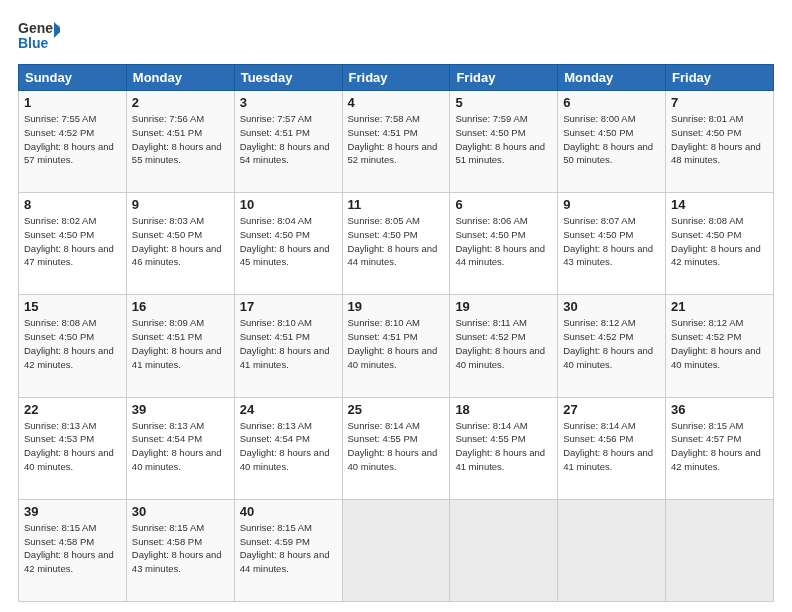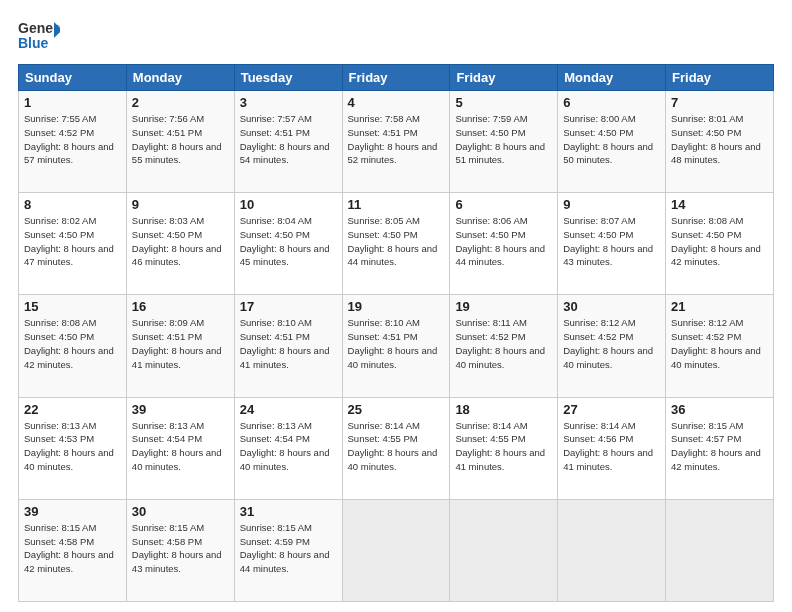--- a/index.html
+++ b/index.html
@@ -148,21 +148,21 @@
           <td><span class="day-num">39</span><span class="day-detail">Sunrise: 8:13 AM<br>Sunset: 4:54 PM<br>Daylight: 8 hours and 40 minutes.</span></td>
           <td><span class="day-num">24</span><span class="day-detail">Sunrise: 8:13 AM<br>Sunset: 4:54 PM<br>Daylight: 8 hours and 40 minutes.</span></td>
           <td><span class="day-num">25</span><span class="day-detail">Sunrise: 8:14 AM<br>Sunset: 4:55 PM<br>Daylight: 8 hours and 40 minutes.</span></td>
           <td><span class="day-num">18</span><span class="day-detail">Sunrise: 8:14 AM<br>Sunset: 4:55 PM<br>Daylight: 8 hours and 41 minutes.</span></td>
           <td><span class="day-num">27</span><span class="day-detail">Sunrise: 8:14 AM<br>Sunset: 4:56 PM<br>Daylight: 8 hours and 41 minutes.</span></td>
           <td><span class="day-num">36</span><span class="day-detail">Sunrise: 8:15 AM<br>Sunset: 4:57 PM<br>Daylight: 8 hours and 42 minutes.</span></td>
         </tr>
         <tr>
           <td><span class="day-num">39</span><span class="day-detail">Sunrise: 8:15 AM<br>Sunset: 4:58 PM<br>Daylight: 8 hours and 42 minutes.</span></td>
           <td><span class="day-num">30</span><span class="day-detail">Sunrise: 8:15 AM<br>Sunset: 4:58 PM<br>Daylight: 8 hours and 43 minutes.</span></td>
-          <td><span class="day-num">31</span><span class="day-detail">Sunrise: 8:15 AM<br>Sunset: 4:59 PM<br>Daylight: 8 hours and 44 minutes.</span></td>
+          <td><span class="day-num">40</span><span class="day-detail">Sunrise: 8:15 AM<br>Sunset: 4:59 PM<br>Daylight: 8 hours and 44 minutes.</span></td>
           <td class="empty"></td>
           <td class="empty"></td>
           <td class="empty"></td>
           <td class="empty"></td>
         </tr>
       </tbody>
   </table>
 </div>
 
 </body></html>

